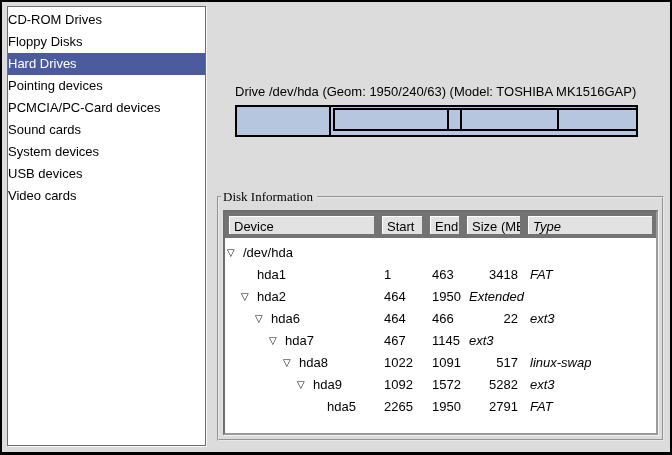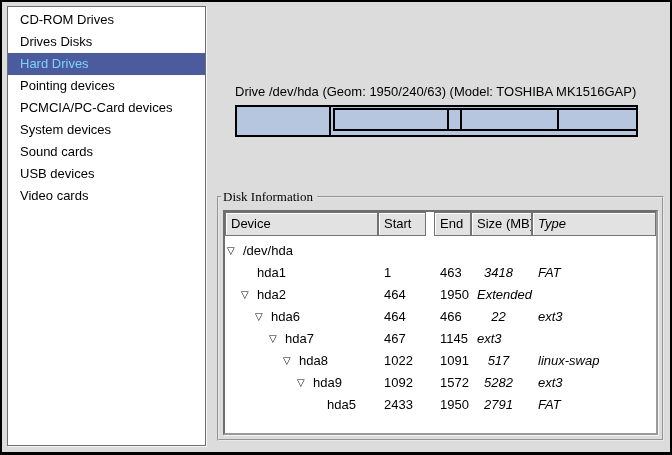--- a/index.html
+++ b/index.html
@@ -20,27 +20,27 @@
   .sidebar {
     position: absolute; left: 5px; top: 4px;
     width: 199px; height: 440px;
     background: #fff;
     border: 1px solid #6e6e6e;
     box-shadow: 1px 1px 0 #f6f6f6;
     padding-top: 2px;
   }
   .sidebar-item {
     height: 22px; line-height: 22px;
-    padding-left: 12px;
+    padding-left: 0;
     white-space: nowrap;
     cursor: default;
   }
   .sidebar-item.selected {
     background: var(--selection, #4c5b9e);
-    color: #7dd3fc;
+    color: #ffffff;
   }
 
   
   .drive-label {
     position: absolute; left: 233px; top: 82px;
     white-space: nowrap;
   }
   .disk-bar {
     position: absolute; left: 233px; top: 103px;
     width: 403px; height: 32px;
@@ -80,55 +80,55 @@
     background: #fff;
     border: 2px solid;
     border-color: #6e6e6e #9a9a9a #9a9a9a #6e6e6e;
     box-shadow: 1px 1px 0 #f4f4f4;
     display: flex; flex-direction: column;
     overflow: hidden;
   }
   .thead { display: flex; flex: 0 0 24px; }
   .th {
     background: #e2e2e2;
-    border: 1px solid #737373;
+    border: 4px solid #737373;
     box-shadow: inset 1px 1px 0 #fff;
     padding: 3px 0 0 5px;
     white-space: nowrap; overflow: hidden;
     cursor: default;
   }
   .tbody { flex: 1; padding-top: 4px; }
   .tr { display: flex; height: 22px; line-height: 22px; cursor: default; }
   .td { white-space: nowrap; overflow: hidden; }
   .c-device { width: 153px; }
   .c-start  { width: 48px; }
-  .c-end    { width: 37px; margin-left: 8px; }
+  .c-end    { width: 37px; }
   .c-size   { width: 61px; }
   .c-type   { flex: 1; font-style: italic; }
   .td.c-start, .td.c-end { padding-left: 6px; }
-  .td.c-size  { text-align: center; padding-right: 6px; font-style: italic; }
+  .td.c-size  { text-align: right; padding-right: 6px; }
   .td.c-type  { padding-left: 6px; }
   .dev { display: flex; }
   .expander {
     width: 16px; flex: 0 0 16px;
     font-size: 10px; line-height: 22px;
     text-align: left;
   }
 </style>
 </head>
 <body>
 
 <div class="sidebar">
     <div class="sidebar-item">CD-ROM Drives</div>
-    <div class="sidebar-item">Drives Disks</div>
+    <div class="sidebar-item">Floppy Disks</div>
     <div class="sidebar-item selected">Hard Drives</div>
     <div class="sidebar-item">Pointing devices</div>
     <div class="sidebar-item">PCMCIA/PC-Card devices</div>
+    <div class="sidebar-item">Sound cards</div>
     <div class="sidebar-item">System devices</div>
-    <div class="sidebar-item">Sound cards</div>
     <div class="sidebar-item">USB devices</div>
     <div class="sidebar-item">Video cards</div>
   </div>
 
 <div class="drive-label">Drive /dev/hda (Geom: 1950/240/63) (Model: TOSHIBA MK1516GAP)</div>
 
 <div class="disk-bar">
   <div class="seg-first" style="width: 23.5%;"></div>
   <div class="extended" style="left: calc(23.5% + 2px);">
       <div class="ext-seg" style="flex: 0 0 37.8%;"></div>
@@ -215,20 +215,20 @@
           <div class="td c-start">1092</div>
           <div class="td c-end">1572</div>
           <div class="td c-size">5282</div>
           <div class="td c-type">ext3</div>
         </div>
         <div class="tr">
           <div class="td c-device dev">
             <span class="expander" style="margin-left: 86px;"></span>
             <span>hda5</span>
           </div>
-          <div class="td c-start">2433</div>
+          <div class="td c-start">2265</div>
           <div class="td c-end">1950</div>
           <div class="td c-size">2791</div>
           <div class="td c-type">FAT</div>
         </div>
       </div>
   </div>
 </div>
 
 </body></html>

